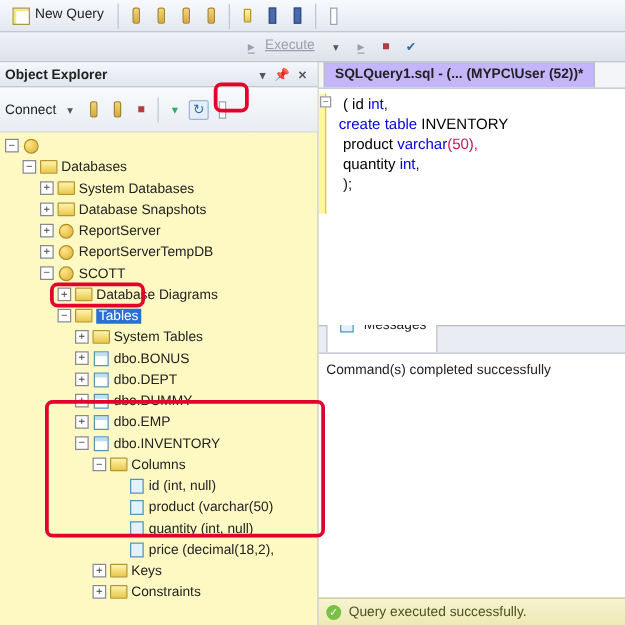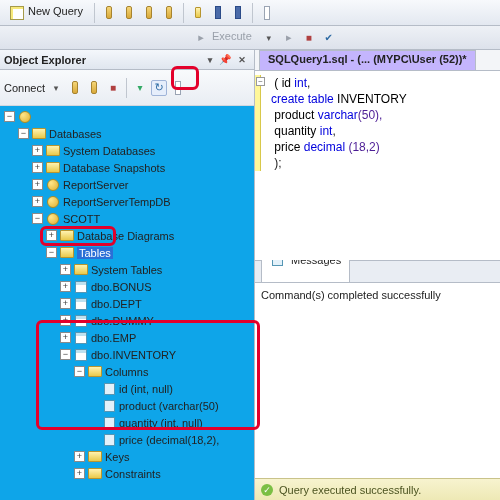--- a/index.html
+++ b/index.html
@@ -2,23 +2,23 @@
 <html><head>
 <meta charset="utf-8">
 <style>
   * { box-sizing: border-box; font-family: "Segoe UI", Tahoma, sans-serif; }
   body { margin: 0; width: 500px; height: 500px; background: #e9edf3; font-size: 11px; color: #222; overflow: hidden; position: relative; }
   .top-toolbar { height: 26px; background: linear-gradient(#f7f9fc,#e3e8f0); border-bottom: 1px solid #b5bcc7; display: flex; align-items: center; padding: 0 4px; gap: 4px; }
   .icon { display: inline-flex; align-items: center; justify-content: center; width: 16px; height: 16px; }
   .sep { width: 1px; height: 20px; background: #c0c6cf; margin: 0 2px; }
   .btn { display: flex; gap: 3px; padding: 2px 4px; border: 1px solid transparent; border-radius: 2px; }
   .exec-bar { height: 24px; background: linear-gradient(#eef1f6,#dde2eb); border-bottom: 1px solid #b5bcc7; display: flex; align-items: center; padding: 0 4px; gap: 4px; }
-  .disabled { color: #9aa0aa; }
+  .disabled { color: #9aa0aa; text-decoration: underline; }
   .main { display: flex; height: 450px; }
-  .left { width: 255px; border-right: 1px solid #b5bcc7; background: #0ea5e9; display: flex; flex-direction: column; }
+  .left { width: 255px; border-right: 1px solid #b5bcc7; background: #fef9c3; display: flex; flex-direction: column; }
   .panel-header { height: 20px; background: linear-gradient(#f4f7fb,#e0e6ef); display: flex; align-items: center; padding: 0 4px; border-bottom: 1px solid #b5bcc7; font-weight: bold; }
   .panel-header .spacer { flex: 1; }
   .connect-bar { height: 36px; background: linear-gradient(#f8fafc,#e9edf3); border-bottom: 1px solid #d2d7df; display: flex; align-items: center; padding: 0 4px; gap: 3px; }
   .tree { flex: 1; overflow: auto; padding: 2px 0 4px 2px; }
   .node { display: flex; align-items: center; height: 17px; white-space: nowrap; }
   .exp { width: 11px; height: 11px; border: 1px solid #8a8a8a; background: #fff; display: inline-flex; align-items: center; justify-content: center; font-size: 9px; line-height: 1; color: #444; margin-right: 3px; cursor: pointer; }
   .noexp { width: 11px; margin-right: 3px; display: inline-block; }
   .nic { width: 14px; height: 14px; margin-right: 3px; display: inline-flex; align-items: center; justify-content: center; }
   .folder-icon::before { content: ""; display: block; width: 12px; height: 9px; background: linear-gradient(#fff3b0,#e9c94a); border: 1px solid #b7952f; border-radius: 1px; }
   .db-icon::before { content: ""; display: block; width: 10px; height: 10px; background: radial-gradient(circle at 30% 30%, #ffe68a, #e0b030); border: 1px solid #ad8c25; border-radius: 50%; }
@@ -26,21 +26,21 @@
   .col-icon::before { content: ""; display: block; width: 9px; height: 10px; background: #e3f1fa; border: 1px solid #5596b4; }
   .sel-label { background: #2b6fd6; color: #fff; padding: 0 2px; }
   .right { flex: 1; display: flex; flex-direction: column; background: #f3f5f8; }
   .editor-tab { height: 20px; display: flex; align-items: center; }
   .tab-active { background: #c4b5fd; border: 1px solid #b5bcc7; border-bottom: none; padding: 2px 8px; font-weight: bold; height: 20px; margin-left: 4px; }
   .editor { flex: 0 0 190px; background: #fff; border-top: 1px solid #b5bcc7; position: relative; font-family: Consolas, monospace; font-size: 12px; padding: 4px 4px 4px 10px; line-height: 16px; overflow: hidden; }
   .gutter-mark { position: absolute; left: 0; top: 4px; width: 6px; height: 96px; background: #fff799; border-right: 1px solid #d8c84a; }
   .collapse-sq { position: absolute; left: 1px; top: 6px; width: 9px; height: 9px; border: 1px solid #999; background: #fff; font-size: 8px; line-height: 8px; text-align: center; color: #666; }
   .kw { color: #0000dd; }
   .typ { color: #0000dd; }
-  .num { color: #4c1d95; }
+  .num { color: #be185d; }
   .ident { color: #000; }
   .messages-tabrow { height: 22px; display: flex; align-items: flex-end; background: #e9edf3; border-top: 1px solid #b5bcc7; padding-left: 6px; }
   .msg-tab { background: #fff; border: 1px solid #b5bcc7; border-bottom: none; padding: 15px 8px; display: flex; align-items: center; gap: 4px; }
   .msg-area { flex: 1; background: #fff; border-top: 1px solid #b5bcc7; padding: 6px; font-family: Consolas, monospace; font-size: 11px; }
   .status { height: 22px; background: linear-gradient(#f7f3cf,#eee9b5); border-top: 1px solid #c9c38a; display: flex; align-items: center; padding: 0 6px; gap: 6px; color: #4b5320; }
   .chk { width: 12px; height: 12px; border-radius: 50%; background: #7bbf44; display: inline-flex; align-items: center; justify-content: center; color: #fff; font-size: 9px; }
   .hl { position: absolute; border: 3px solid #e3002b; border-radius: 6px; pointer-events: none; }
   .pin::before { content: "📌"; font-size: 10px; }
   .close-x::before { content: "✕"; font-size: 9px; color: #555; }
   .arrow-d::before { content: "▾"; font-size: 9px; color: #555; }
@@ -227,21 +227,20 @@
       <div class="tab-active"><span>SQLQuery1.sql - (... (MYPC\User (52))*</span></div>
     </div>
     <div class="editor">
       <div class="gutter-mark"></div>
       <div class="collapse-sq">−</div>
       <div style="margin-left:6px">
         <div>&nbsp;<span class="ident">( id</span> <span class="typ">int</span><span>,</span></div>
         <div><span class="kw">create</span> <span class="kw">table</span> <span class="ident">INVENTORY</span></div>
         <div>&nbsp;<span class="ident">product</span> <span class="typ">varchar</span><span class="num">(50),</span></div>
         <div>&nbsp;<span class="ident">quantity</span> <span class="typ">int</span><span>,</span></div>
-        <div>&nbsp;<span class="ident">price</span> <span class="typ">decimal</span> <span class="num">(18,2)</span></div>
         <div>&nbsp;<span>);</span></div>
       </div>
     </div>
     <div class="messages-tabrow">
       <div class="msg-tab">
         <span class="nic col-icon"></span>
         <span>Messages</span>
       </div>
     </div>
     <div class="msg-area">

